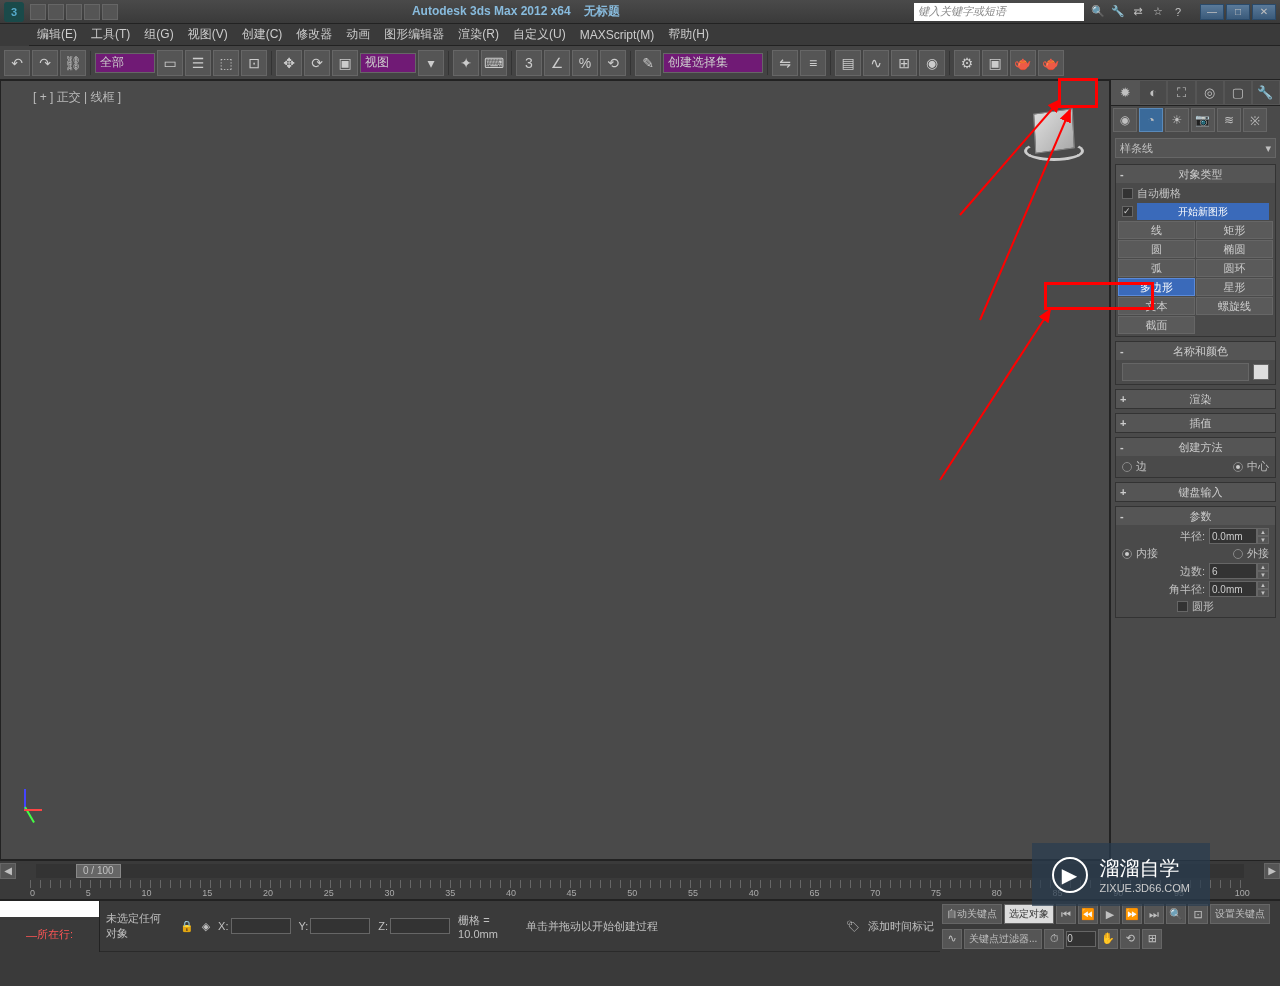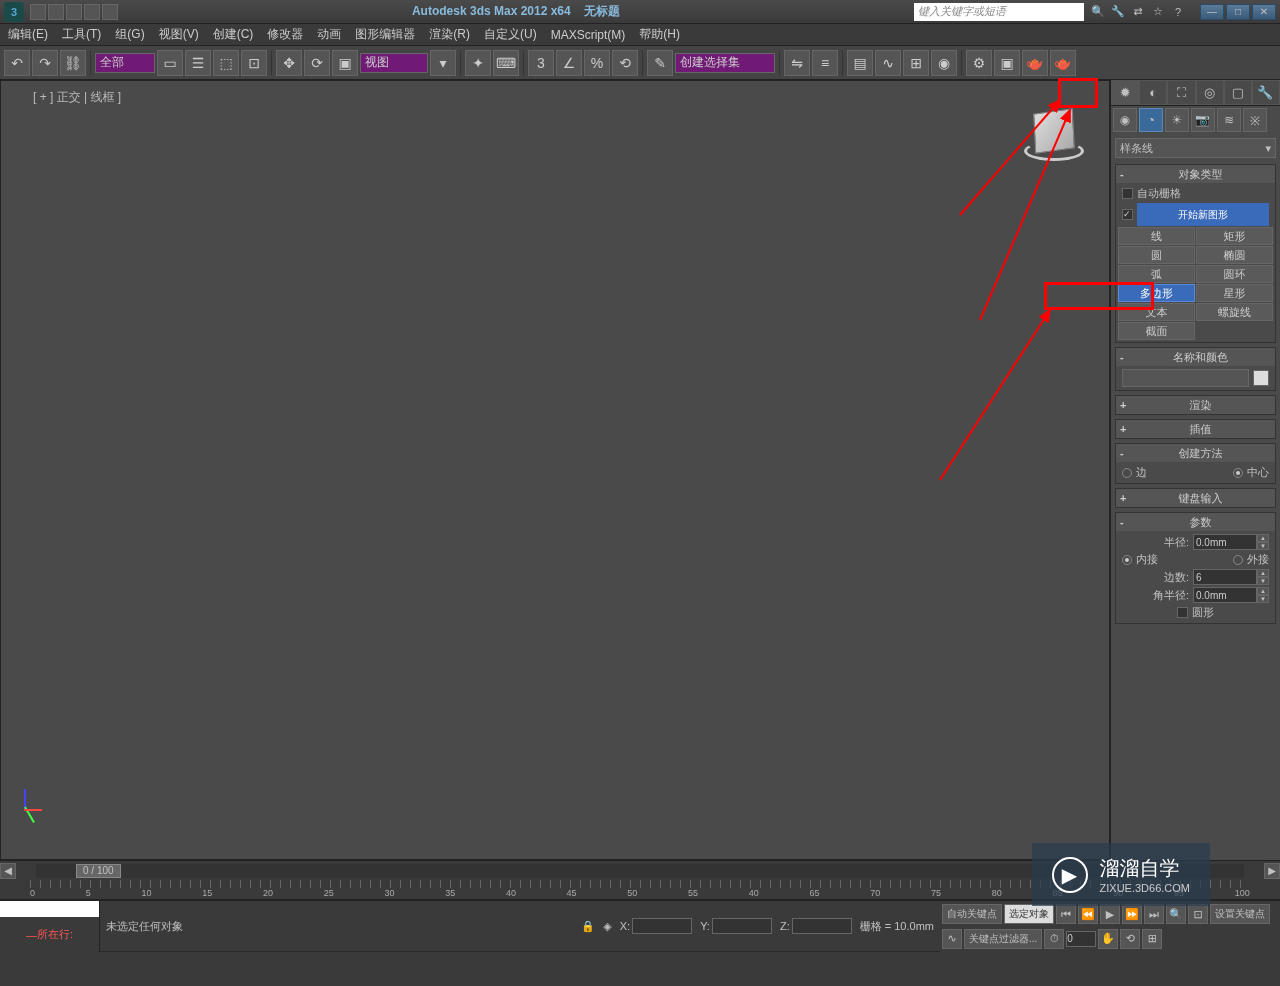--- a/index.html
+++ b/index.html
@@ -7,21 +7,21 @@
 .titlebar { height: 24px; background: linear-gradient(#4a4a4a, #3a3a3a); display: flex; align-items: center; padding: 0 4px; border-bottom: 1px solid #222; }
 .app-icon { width: 20px; height: 20px; background: #1a4a4a; border-radius: 3px; margin-right: 6px; display: flex; align-items: center; justify-content: center; color: #5ac; font-weight: bold; }
 .tb-icons { display: flex; gap: 2px; }
 .tb-icons span { width: 16px; height: 16px; background: #555; border: 1px solid #666; display: inline-block; }
 .title-center { flex: 1; text-align: center; color: #88bbdd; font-size: 12px; font-weight: bold; }
 .search-box { width: 170px; height: 18px; background: #fff; color: #888; font-style: italic; padding: 0 4px; font-size: 11px; display: flex; align-items: center; }
 .win-controls { display: flex; gap: 2px; margin-left: 8px; }
 .win-controls span { width: 24px; height: 16px; background: linear-gradient(#5a7a9a, #3a5a7a); border: 1px solid #2a4a6a; display: flex; align-items: center; justify-content: center; font-size: 10px; }
 .help-icons { display: flex; gap: 4px; margin: 0 6px; }
 .help-icons span { width: 16px; height: 16px; display: flex; align-items: center; justify-content: center; }
-.menubar { height: 22px; background: #3a3a3a; display: flex; align-items: center; padding: 0 8px; gap: 14px; border-bottom: 1px solid #222; }
+.menubar { height: 22px; background: #3a3a3a; display: flex; align-items: center; padding: 0 8px; gap: 14px; border-bottom: 1px solid #222; margin-left: 29px; }
 .menubar span { color: #ccc; font-size: 12px; }
 .toolbar { height: 34px; background: #444; display: flex; align-items: center; padding: 0 4px; gap: 2px; border-bottom: 1px solid #222; }
 .tool-btn { width: 26px; height: 26px; background: #555; border: 1px solid #666; display: flex; align-items: center; justify-content: center; font-size: 14px; color: #ccc; }
 .tool-sep { width: 1px; height: 24px; background: #333; margin: 0 2px; }
 .tool-dropdown { height: 20px; background: #701a75; border: 1px solid #666; padding: 0 4px; color: #ccc; font-size: 12px; display: flex; align-items: center; }
 .main-area { display: flex; height: 780px; }
 .viewport { flex: 1; background: #4a4a4a; position: relative; border: 1px solid #222; }
 .viewport-label { position: absolute; top: 8px; left: 8px; color: #bbb; font-size: 12px; margin-left: 24px; }
 .viewcube { position: absolute; top: 30px; right: 20px; width: 70px; height: 70px; }
 .vc-cube { width: 40px; height: 40px; background: linear-gradient(135deg, #ddd, #aaa); margin: 0 auto; transform: rotate(-8deg) skew(-5deg); border: 1px solid #888; }
@@ -45,21 +45,21 @@
 .rollout-header .title { flex: 1; text-align: center; }
 .rollout-body { padding: 2px; }
 .check-row { display: flex; align-items: center; padding: 1px 4px; font-size: 11px; gap: 4px; }
 .checkbox { width: 11px; height: 11px; background: #333; border: 1px solid #666; display: inline-block; }
 .checkbox.checked::after { content: "✓"; color: #ccc; font-size: 9px; display: block; line-height: 9px; }
 .obj-grid { display: grid; grid-template-columns: 1fr 1fr; gap: 1px; }
 .obj-btn { height: 18px; background: #5a5a5a; border: 1px solid #666; display: flex; align-items: center; justify-content: center; font-size: 11px; color: #ccc; }
 .obj-btn.selected { background: #3a6aba; color: #fff; border-color: #5a8ada; }
 .input-row { display: flex; align-items: center; padding: 1px 4px; font-size: 11px; gap: 4px; }
 .input-row .label { flex: 1; text-align: right; }
-.spinner { display: flex; width: 76px; height: 16px; }
+.spinner { display: flex; width: 60px; height: 16px; }
 .spinner input { flex: 1; background: #333; border: 1px solid #666; color: #ccc; font-size: 10px; padding: 0 2px; width: 40px; }
 .spinner .spin-btns { width: 12px; display: flex; flex-direction: column; }
 .spinner .spin-btns span { flex: 1; background: #555; border: 1px solid #666; font-size: 6px; display: flex; align-items: center; justify-content: center; }
 .radio { width: 10px; height: 10px; border-radius: 50%; border: 1px solid #888; display: inline-block; }
 .radio.checked::after { content: ""; display: block; width: 4px; height: 4px; background: #ccc; border-radius: 50%; margin: 2px; }
 .color-swatch { width: 16px; height: 16px; background: #ddd; border: 1px solid #666; }
 .name-input { flex: 1; height: 18px; background: #555; border: 1px solid #666; }
 .timeline-area { height: 20px; background: #3a3a3a; display: flex; align-items: center; border-top: 1px solid #222; }
 .time-slider { flex: 1; position: relative; padding: 0 20px; }
 .scroll-arrow { width: 16px; height: 16px; background: #555; border: 1px solid #666; display: flex; align-items: center; justify-content: center; font-size: 10px; }
@@ -78,21 +78,21 @@
 .coord-box .lbl { font-size: 11px; }
 .coord-box input { width: 60px; height: 16px; background: #333; border: 1px solid #666; color: #666; font-size: 10px; }
 .status-right { width: 340px; display: flex; flex-wrap: wrap; align-items: center; gap: 2px; padding: 2px; }
 .sr-btn { height: 20px; padding: 0 4px; background: #555; border: 1px solid #666; font-size: 10px; display: flex; align-items: center; }
 .nav-btn { width: 20px; height: 20px; background: #555; border: 1px solid #666; display: flex; align-items: center; justify-content: center; font-size: 11px; }
 .highlight-box { position: absolute; border: 3px solid #f00; pointer-events: none; z-index: 100; }
 .arrow-line { position: absolute; pointer-events: none; z-index: 99; }
 .watermark { position: absolute; right: 70px; bottom: 80px; background: rgba(40,60,80,0.7); color: #fff; padding: 12px 20px; display: flex; align-items: center; gap: 12px; font-size: 20px; z-index: 50; }
 .watermark .play { width: 36px; height: 36px; border: 2px solid #fff; border-radius: 50%; display: flex; align-items: center; justify-content: center; }
 .watermark .sub { font-size: 11px; color: #ccc; }
-.new-shape-btn { background: #3a6aba !important; color: #fff !important; flex: 1; height: 23px; display: flex; align-items: center; justify-content: center; font-size: 10px; }
+.new-shape-btn { background: #3a6aba !important; color: #fff !important; flex: 1; height: 17px; display: flex; align-items: center; justify-content: center; font-size: 10px; }
 </style>
 </head>
 <body>
 
 <div class="titlebar">
   <div class="app-icon">3</div>
   <div class="tb-icons">
     <span></span>
     <span></span>
     <span></span>
@@ -139,21 +139,21 @@
   <div class="tool-sep"></div>
   <div class="tool-dropdown" style="width:60px">全部</div>
   <div class="tool-btn">▭</div>
   <div class="tool-btn">☰</div>
   <div class="tool-btn">⬚</div>
   <div class="tool-btn">⊡</div>
   <div class="tool-sep"></div>
   <div class="tool-btn">✥</div>
   <div class="tool-btn">⟳</div>
   <div class="tool-btn">▣</div>
-  <div class="tool-dropdown" style="width:68px">视图</div>
+  <div class="tool-dropdown" style="width:56px">视图</div>
   <div class="tool-btn">▾</div>
   <div class="tool-sep"></div>
   <div class="tool-btn">✦</div>
   <div class="tool-btn">⌨</div>
   <div class="tool-sep"></div>
   <div class="tool-btn">3</div>
   <div class="tool-btn">∠</div>
   <div class="tool-btn">%</div>
   <div class="tool-btn">⟲</div>
   <div class="tool-sep"></div>
@@ -397,20 +397,26 @@
       <div class="coord-box">
           <span class="lbl">Y:</span>
           <input style="">
         </div>
       <div class="coord-box">
           <span class="lbl">Z:</span>
           <input style="">
         </div>
       <span>栅格 = 10.0mm</span>
     </div>
+    <div class="status-row">
+      <span>单击并拖动以开始创建过程</span>
+      <span style="flex:1"></span>
+      <span>🏷</span>
+      <span>添加时间标记</span>
+    </div>
   </div>
   <div class="status-right">
     <div class="sr-btn">自动关键点</div>
     <div class="sr-btn" style="background:#ddd;color:#333">选定对象</div>
     <div class="nav-btn">⏮</div>
     <div class="nav-btn">⏪</div>
     <div class="nav-btn">▶</div>
     <div class="nav-btn">⏩</div>
     <div class="nav-btn">⏭</div>
     <div class="nav-btn">🔍</div>

